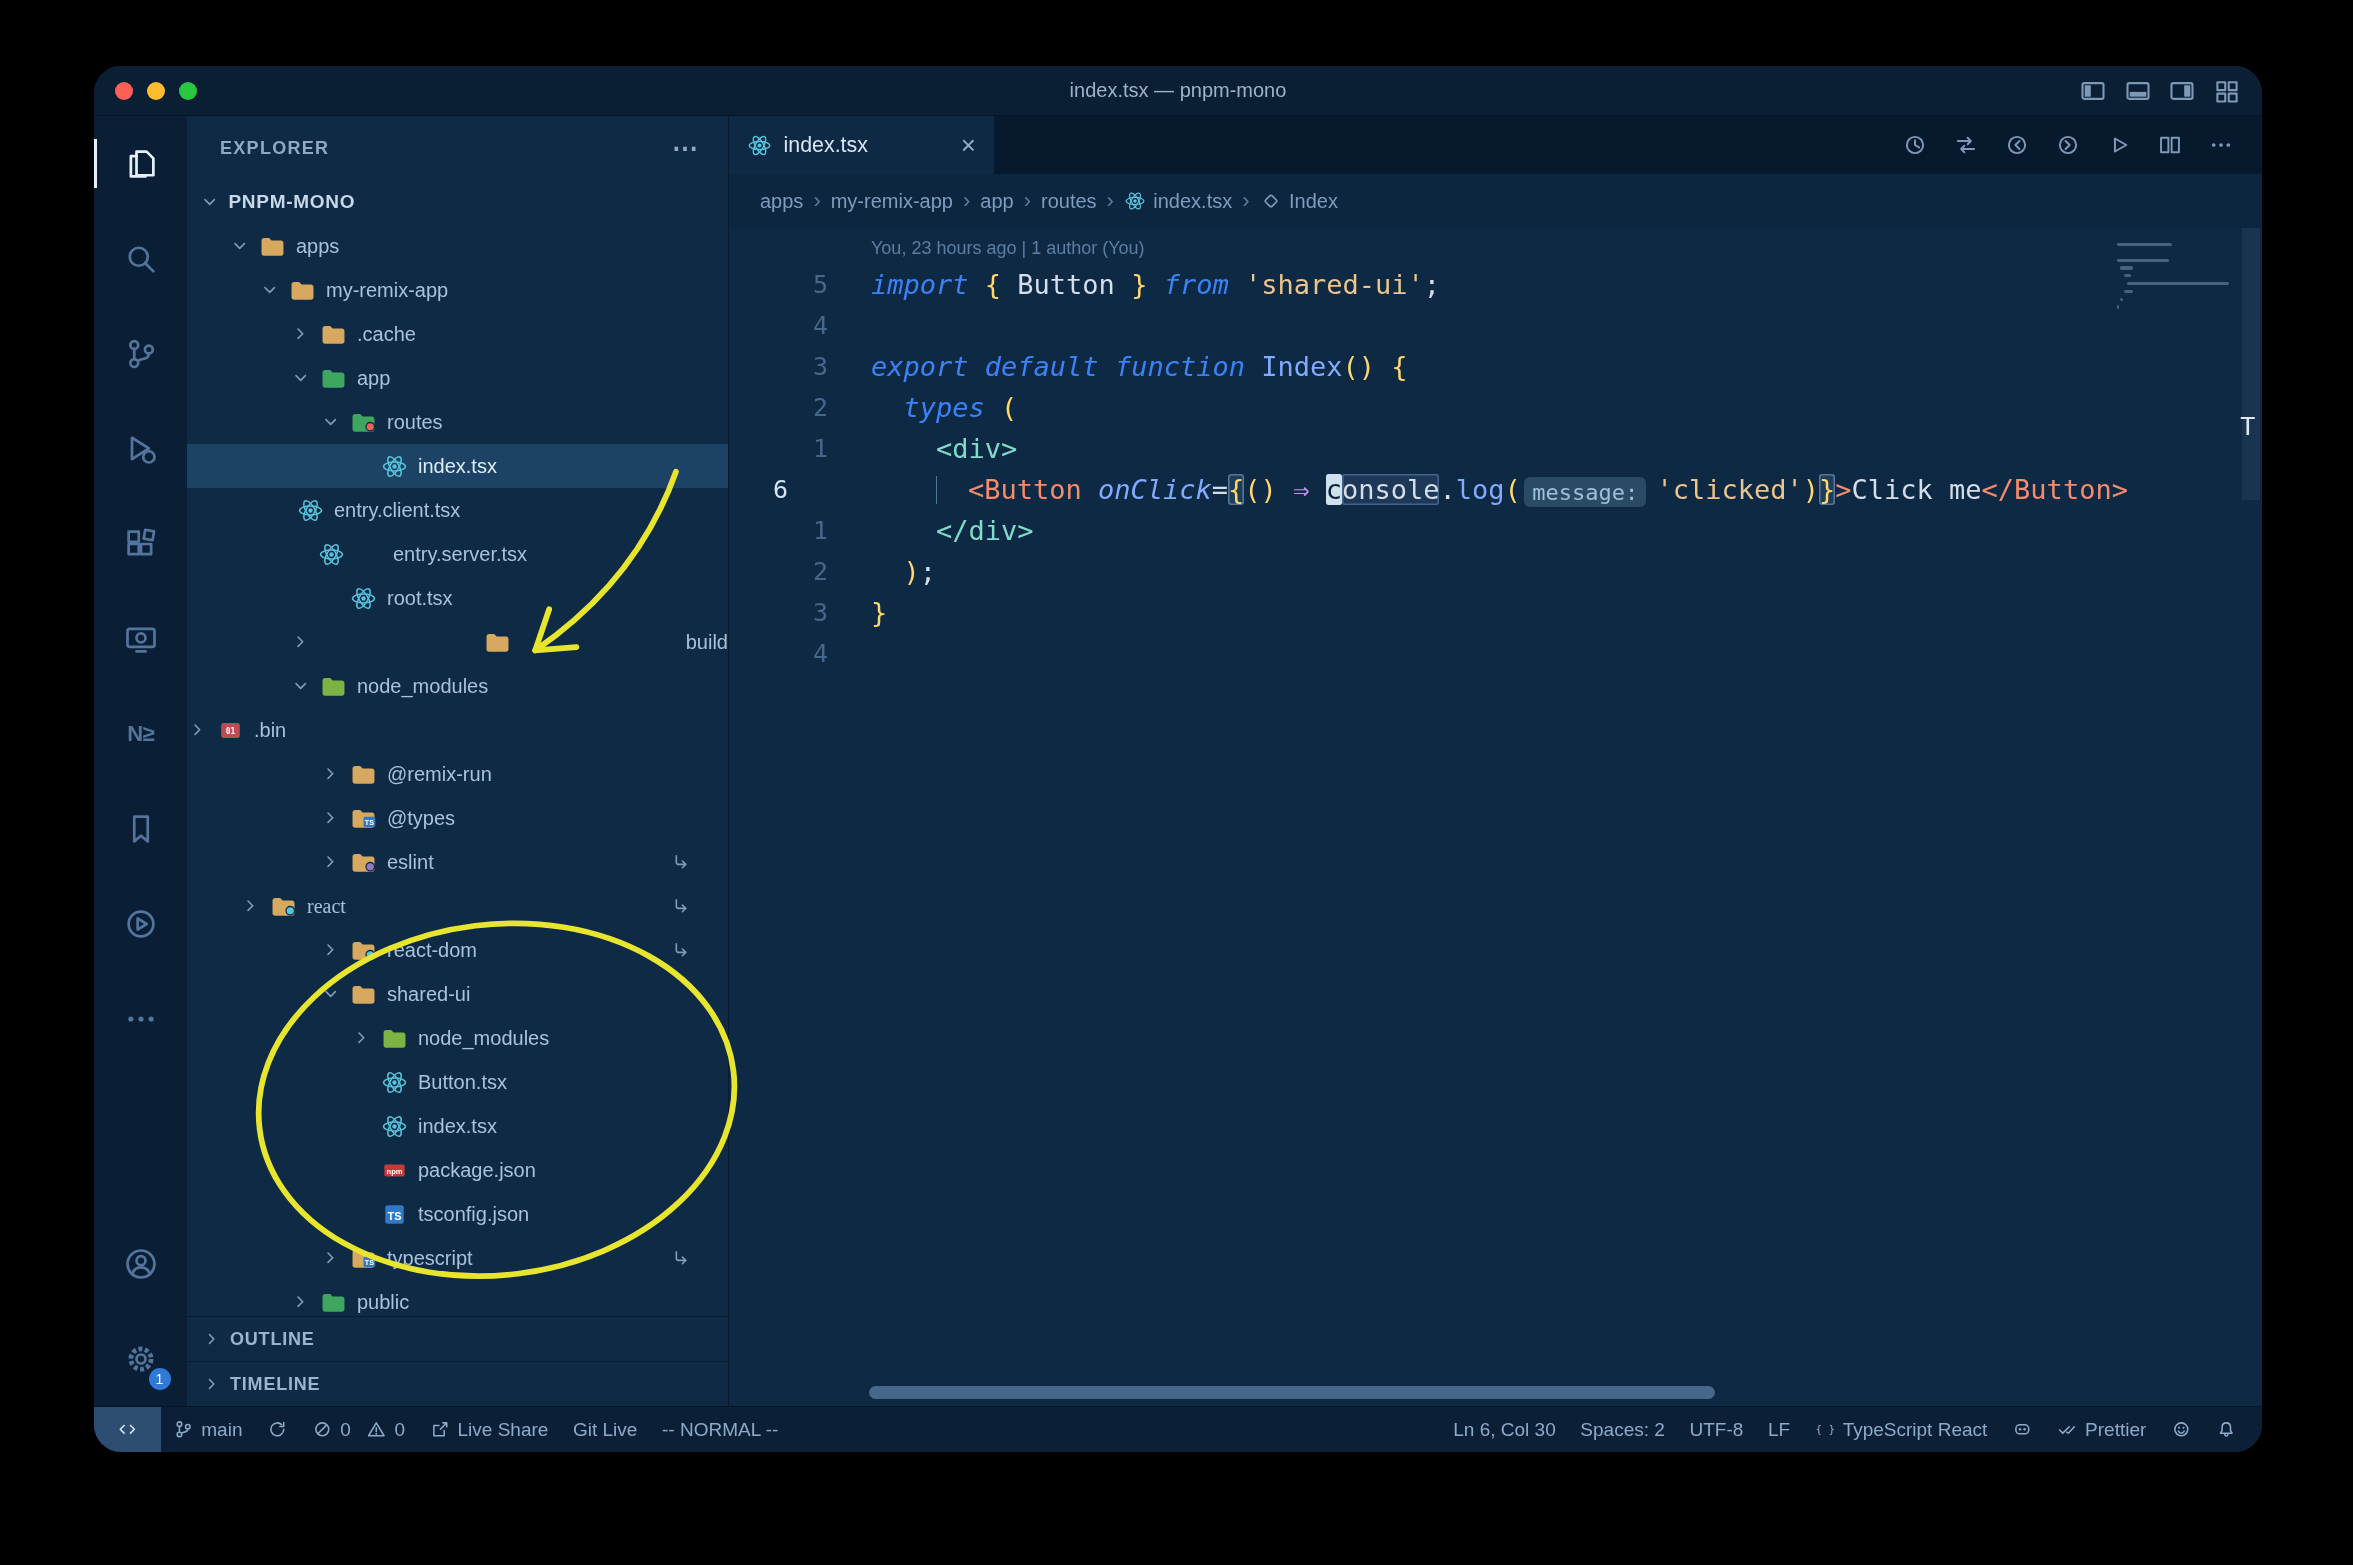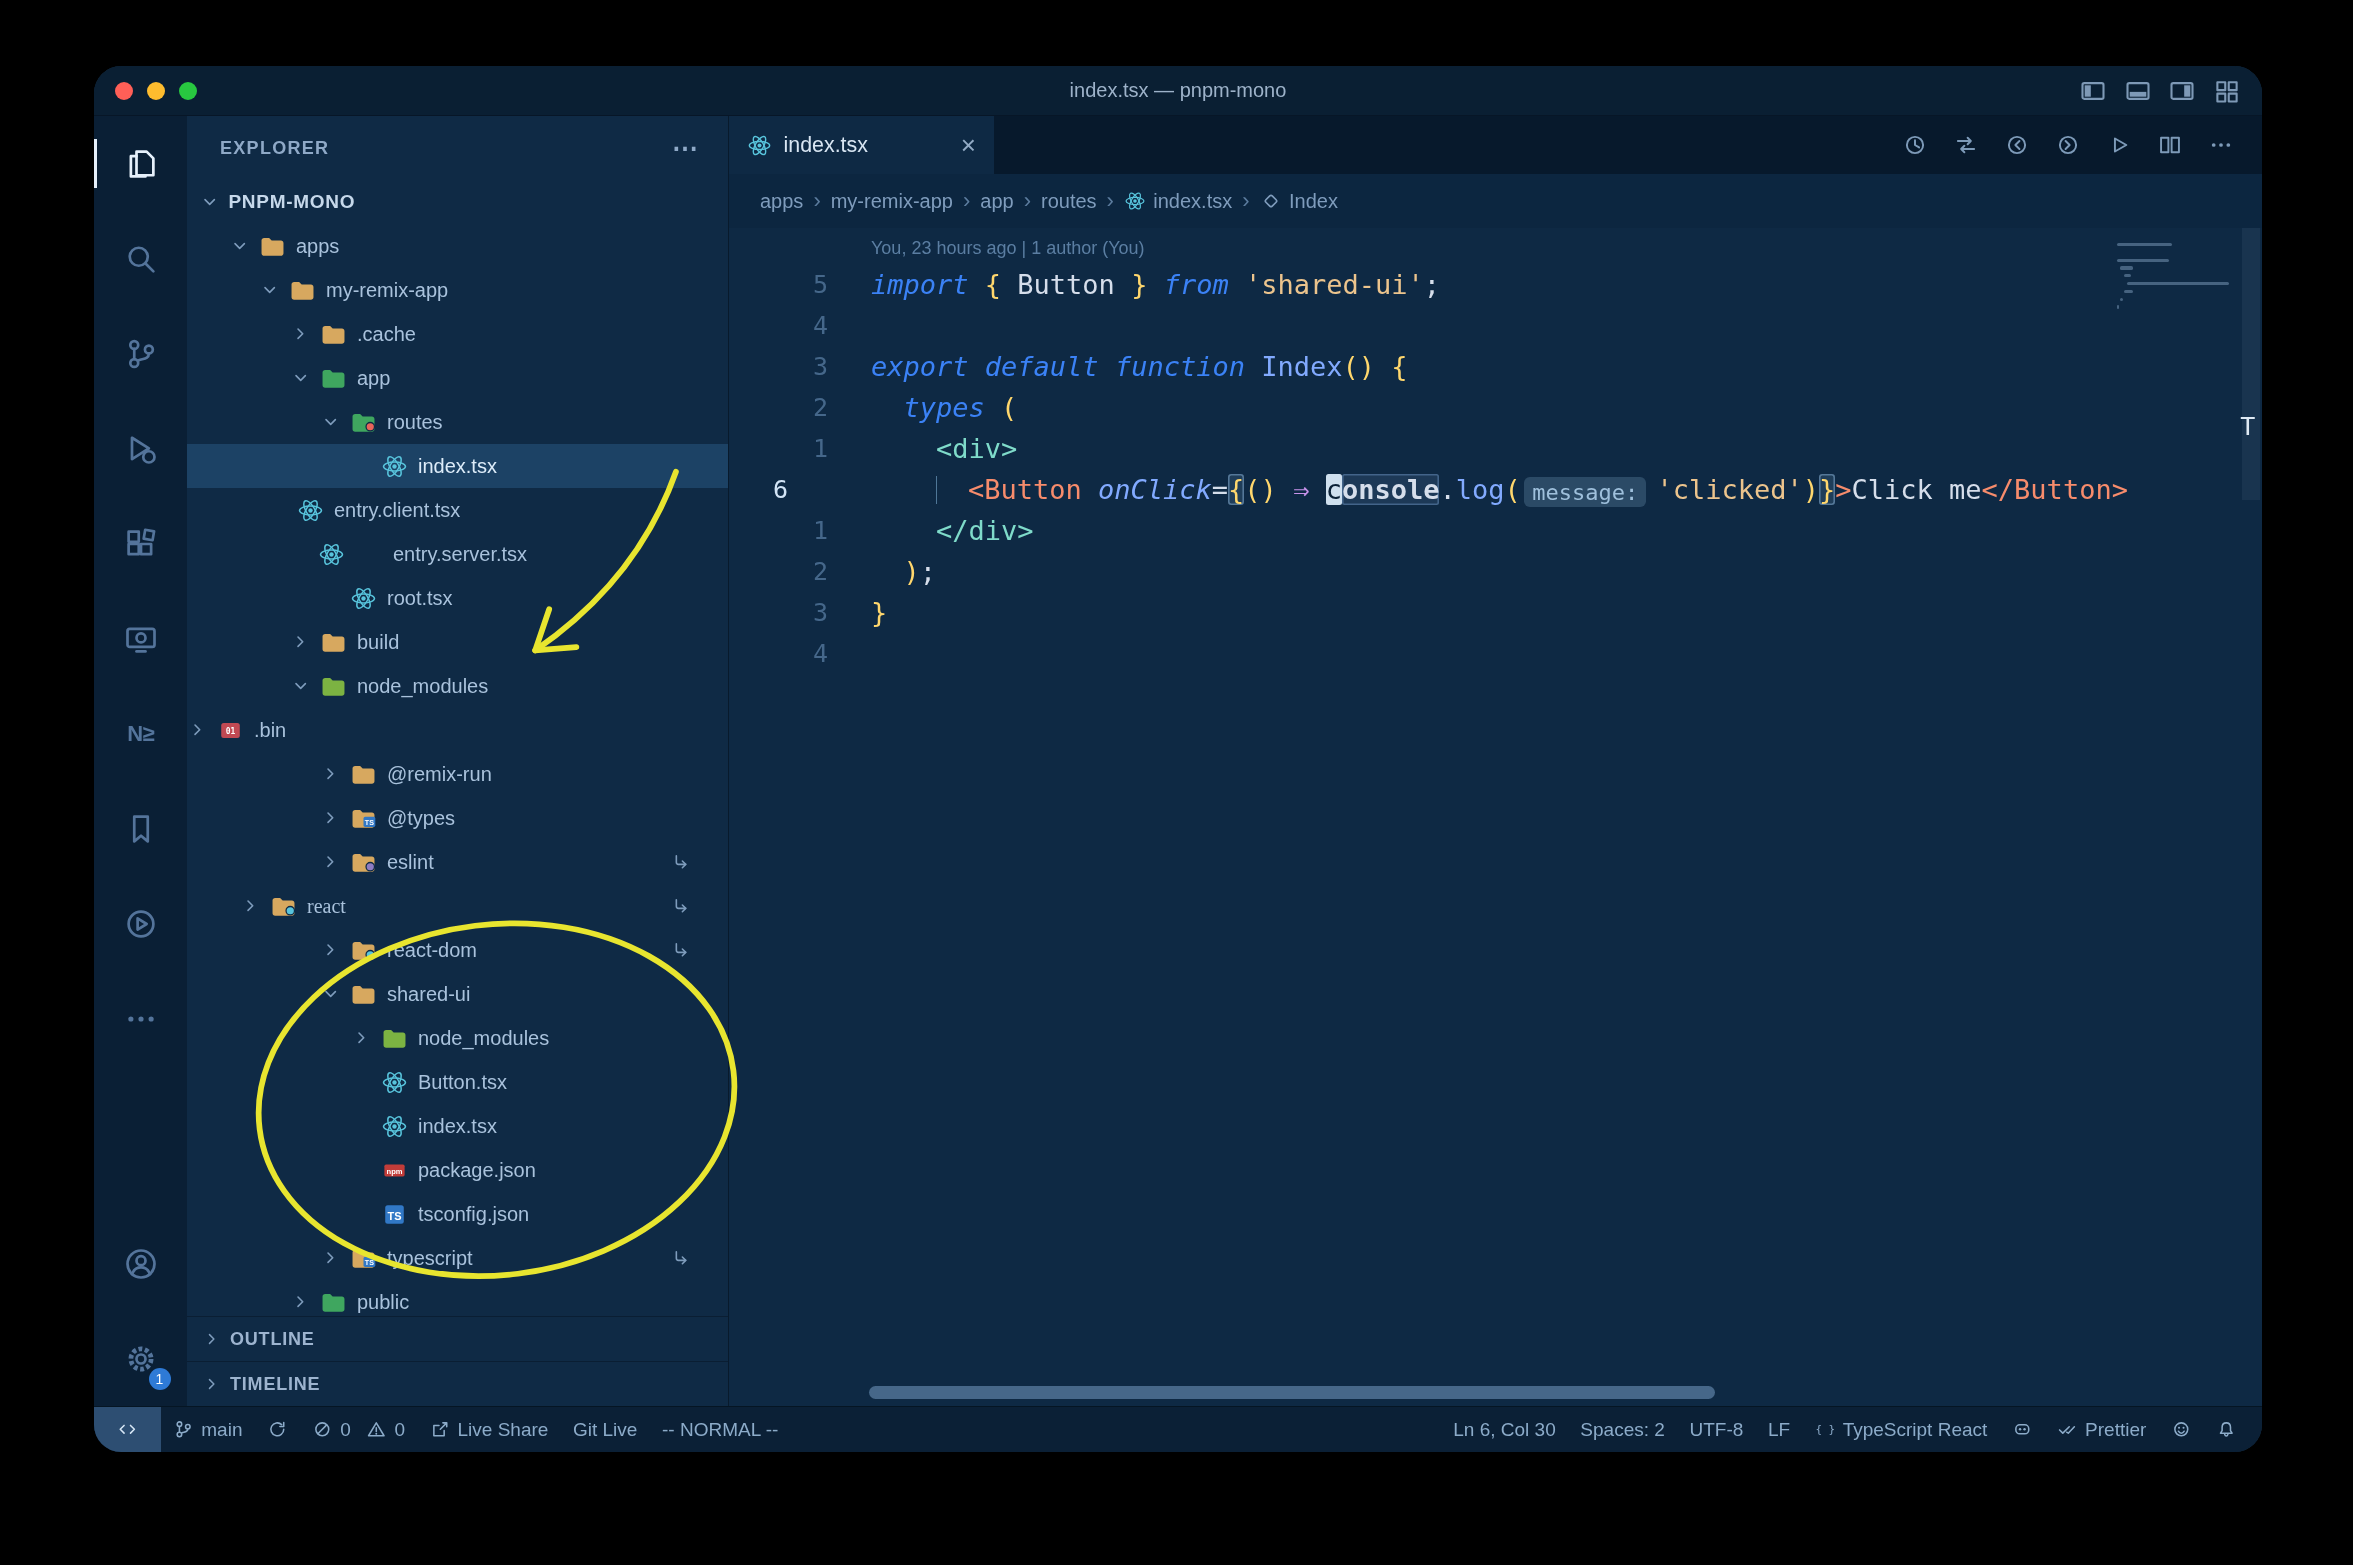--- a/index.html
+++ b/index.html
@@ -64,21 +64,21 @@
   .tok-pl{color:#d6deeb;}
   .tok-op{color:#d6deeb;}
   .tok-str{color:#ecc48d;}
   .tok-b1{color:#ffd76d;}
   .tok-bm{color:#ffd76d;background:rgba(95,131,164,.22);box-shadow:inset 0 0 0 1.6px rgba(130,170,205,.55);border-radius:3.3px;}
   .tok-tag{color:#7fdbca;}
   .tok-comp,.tok-compp{color:#f78c6c;}
   .tok-attr{color:#82aaff;font-style:italic;}
   .tok-arrow{color:#c792ea;}
   .tok-cursor{background:#cfe0ef;color:#0a2036;border-radius:2.5px;}
-  .tok-hl{background:rgba(130,170,220,.13);box-shadow:inset 0 0 0 1.6px rgba(130,170,220,.38);border-radius:2.5px;font-weight:bold;}
+  .tok-hl{background:rgba(130,170,220,.13);box-shadow:inset 0 0 0 1.6px rgba(130,170,220,.38);border-radius:2.5px;}
   .tok-inlay{background:#2b4a66;color:#9fc0dc;border-radius:5.8px;padding:2.5px 8.2px;margin:0 10px 0 3.3px;font-size:22px;}
   .tok-guide{display:inline-block;width:0;border-left:1.6px solid #4f7798;height:28px;vertical-align:-5px;margin-right:-1.6px;}
   .minimap{position:absolute;top:15px;right:38px;width:107px;}
   .mm-line{height:3.3px;border-radius:1.6px;background:#7493b2;opacity:.55;margin-bottom:4.5px;}
   .vthumb{position:absolute;top:0;right:1.6px;width:18px;height:272px;background:rgba(170,200,230,.07);}
   .ovmarker{position:absolute;top:184px;right:6.6px;color:#dfe9f3;font-size:25px;font-family:"DejaVu Sans Mono",monospace;}
   .hscroll{position:absolute;left:140px;bottom:7.4px;width:846px;height:12.3px;border-radius:6.6px;background:rgba(125,165,205,.5);}
   
   .statusbar{height:45px;flex:none;background:#0b2036;display:flex;align-items:center;color:#8cabc9;font-size:19px;border-top:0.8px solid #051523;}
   .sb-left,.sb-right{display:flex;align-items:center;height:100%;}
@@ -363,21 +363,21 @@
                 <g stroke="#58c4dc" stroke-width="1.8" fill="none">
                   <ellipse cx="16" cy="16" rx="13" ry="5.2"></ellipse>
                   <ellipse cx="16" cy="16" rx="13" ry="5.2" transform="rotate(60 16 16)"></ellipse>
                   <ellipse cx="16" cy="16" rx="13" ry="5.2" transform="rotate(120 16 16)"></ellipse>
                 </g>
                 <circle cx="16" cy="16" r="2.6" fill="#58c4dc"></circle>
               </svg>
             </span>
             <span class="lbl">root.tsx</span>
           </div>
-          <div class="tree-row" style="padding-left: 103px;">
+          <div class="tree-row" style="padding-left: 103px; justify-content: space-between;">
             <span class="chev">
               <svg viewBox="0 0 32 32">
                 <path fill="none" stroke="currentColor" stroke-width="2.4" stroke-linecap="round" stroke-linejoin="round" d="M12 9l7 7-7 7"></path>
               </svg>
             </span>
             <span class="ticon">
               <svg viewBox="0 0 32 32">
                 <path d="M3 9c0-1.7 1.3-3 3-3h6l3 3h11c1.7 0 3 1.3 3 3v12c0 1.7-1.3 3-3 3H6c-1.7 0-3-1.3-3-3z" fill="#d7a85f"></path>
               </svg>
             </span>

